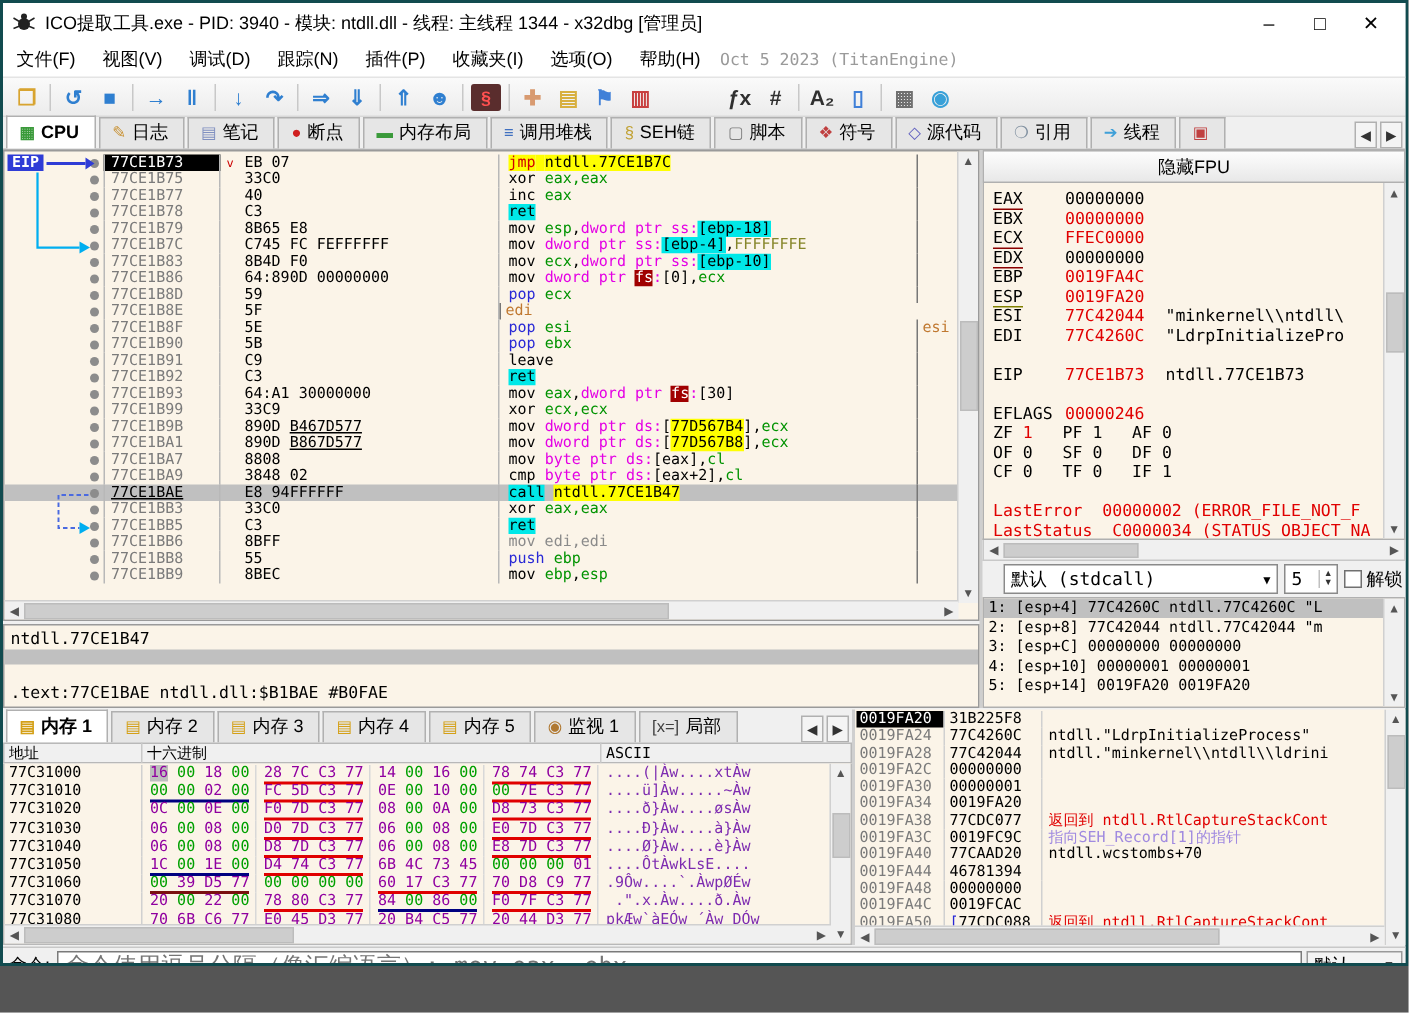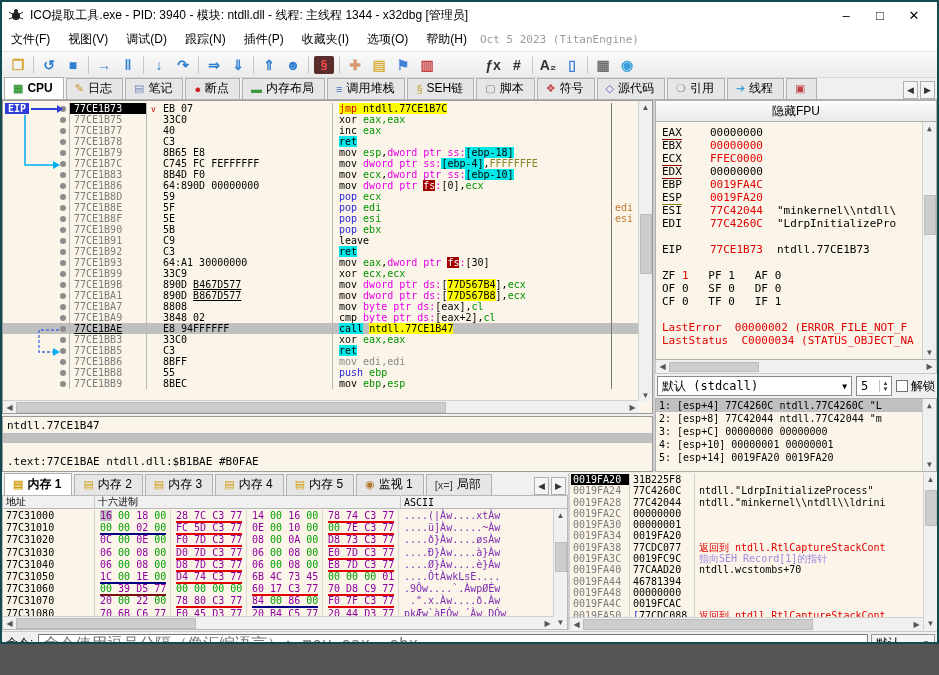--- a/index.html
+++ b/index.html
@@ -91,21 +91,21 @@
               overflow:hidden; font-family:"DejaVu Sans Mono", monospace; font-size:11px;}
   .reg-lines { position:absolute; left:6px; top:4px; width:250px; }
   .rline { height:13px; line-height:13px; white-space:pre; display:flex;}
   .r-name { width:48px; color:#000; }
   .r-name .un-r { border-bottom:1px solid #8b0000; }
   .r-name .un-o { border-bottom:1px solid #808000; }
   .r-val-k { color:#000; } .r-val-r { color:#e00000; }
   .r-comm { color:#000; padding-left:14px; white-space:pre; }
   .reg-hscroll { position:relative; height:14px; background:#f0f0f0; border:1px solid #c8c8c8; border-top:none;
                  display:flex; align-items:center; }
-  .conv-row { height:24px; display:flex; align-items:center; gap:4px; padding:2px 2px; background:#f0f0f0;}
+  .conv-row { height:24px; display:flex; align-items:center; gap:4px; padding:2px 2px; background:#f0f0f0;margin-left:12px;}
   .conv-select { flex:1; height:20px; background:#fff; border:1px solid #8a8a8a; display:flex; align-items:center;
                  padding:0 4px; font-size:12px; justify-content:space-between; font-family:"DejaVu Sans Mono",monospace;}
   .spin { width:36px; height:20px; background:#fff; border:1px solid #8a8a8a; display:flex; align-items:center; font-size:12px;}
   .spin .num { flex:1; padding-left:4px; font-family:"DejaVu Sans Mono",monospace;}
   .spin .ud { width:12px; display:flex; flex-direction:column; font-size:6px; color:#333; align-items:center; border-left:1px solid #c0c0c0;}
   .chk { display:flex; align-items:center; gap:3px; font-size:12px; }
   .chk .box { width:12px; height:12px; border:1px solid #707070; background:#fff; }
   .args-box { flex:1; position:relative; border:1px solid #b0b0b0; background:#fbf4e8; overflow:hidden;
               font-family:"DejaVu Sans Mono", monospace; font-size:10px;}
   .aline { height:13px; line-height:13px; white-space:pre; color:#000; padding-left:3px;}
@@ -290,21 +290,21 @@
         <div class="disasm-rows" id="disasm-rows">
             <div class="drow"><div class="d-gutter"><div class="d-dot"></div></div><span class="d-addr eip">77CE1B73</span><div class="d-bytes"><span class="d-mark">v</span><span>EB 07</span></div><div class="d-text"><span class="bg-y t-red">jmp</span><span class="bg-y"> </span><span class="bg-y t-k">ntdll.77CE1B7C</span></div><span class="d-comm"></span></div>
             <div class="drow"><div class="d-gutter"><div class="d-dot"></div></div><span class="d-addr">77CE1B75</span><div class="d-bytes"><span class="d-mark"></span><span>33C0</span></div><div class="d-text"><span class="t-k">xor </span><span class="t-g">eax,eax</span></div><span class="d-comm"></span></div>
             <div class="drow"><div class="d-gutter"><div class="d-dot"></div></div><span class="d-addr">77CE1B77</span><div class="d-bytes"><span class="d-mark"></span><span>40</span></div><div class="d-text"><span class="t-k">inc </span><span class="t-g">eax</span></div><span class="d-comm"></span></div>
             <div class="drow"><div class="d-gutter"><div class="d-dot"></div></div><span class="d-addr">77CE1B78</span><div class="d-bytes"><span class="d-mark"></span><span>C3</span></div><div class="d-text"><span class="bg-c t-k">ret</span></div><span class="d-comm"></span></div>
             <div class="drow"><div class="d-gutter"><div class="d-dot"></div></div><span class="d-addr">77CE1B79</span><div class="d-bytes"><span class="d-mark"></span><span>8B65 E8</span></div><div class="d-text"><span class="t-k">mov </span><span class="t-g">esp</span><span class="t-k">,</span><span class="t-m">dword ptr </span><span class="t-m">ss:</span><span class="bg-c t-k">[ebp-18]</span></div><span class="d-comm"></span></div>
             <div class="drow"><div class="d-gutter"><div class="d-dot"></div></div><span class="d-addr">77CE1B7C</span><div class="d-bytes"><span class="d-mark"></span><span>C745 FC FEFFFFFF</span></div><div class="d-text"><span class="t-k">mov </span><span class="t-m">dword ptr </span><span class="t-m">ss:</span><span class="bg-c t-k">[ebp-4]</span><span class="t-k">,</span><span class="t-n">FFFFFFFE</span></div><span class="d-comm"></span></div>
             <div class="drow"><div class="d-gutter"><div class="d-dot"></div></div><span class="d-addr">77CE1B83</span><div class="d-bytes"><span class="d-mark"></span><span>8B4D F0</span></div><div class="d-text"><span class="t-k">mov </span><span class="t-g">ecx</span><span class="t-k">,</span><span class="t-m">dword ptr </span><span class="t-m">ss:</span><span class="bg-c t-k">[ebp-10]</span></div><span class="d-comm"></span></div>
             <div class="drow"><div class="d-gutter"><div class="d-dot"></div></div><span class="d-addr">77CE1B86</span><div class="d-bytes"><span class="d-mark"></span><span>64:890D 00000000</span></div><div class="d-text"><span class="t-k">mov </span><span class="t-m">dword ptr </span><span class="bg-r">fs</span><span class="t-m">:</span><span class="t-k">[0]</span><span class="t-k">,</span><span class="t-g">ecx</span></div><span class="d-comm"></span></div>
             <div class="drow"><div class="d-gutter"><div class="d-dot"></div></div><span class="d-addr">77CE1B8D</span><div class="d-bytes"><span class="d-mark"></span><span>59</span></div><div class="d-text"><span class="t-b">pop </span><span class="t-g">ecx</span></div><span class="d-comm"></span></div>
-            <div class="drow"><div class="d-gutter"><div class="d-dot"></div></div><span class="d-addr">77CE1B8E</span><div class="d-bytes"><span class="d-mark"></span><span>5F</span></div><div class="d-text"><span class="t-b">pop </span><span class="t-g">edi</span></div><span class="d-comm">edi</span></div>
+            <div class="drow"><div class="d-gutter"><div class="d-dot"></div></div><span class="d-addr">77CE1B8E</span><div class="d-bytes"><span class="d-mark"></span><span>5F</span></div><span class="d-comm">edi</span></div>
             <div class="drow"><div class="d-gutter"><div class="d-dot"></div></div><span class="d-addr">77CE1B8F</span><div class="d-bytes"><span class="d-mark"></span><span>5E</span></div><div class="d-text"><span class="t-b">pop </span><span class="t-g">esi</span></div><span class="d-comm">esi</span></div>
             <div class="drow"><div class="d-gutter"><div class="d-dot"></div></div><span class="d-addr">77CE1B90</span><div class="d-bytes"><span class="d-mark"></span><span>5B</span></div><div class="d-text"><span class="t-b">pop </span><span class="t-g">ebx</span></div><span class="d-comm"></span></div>
             <div class="drow"><div class="d-gutter"><div class="d-dot"></div></div><span class="d-addr">77CE1B91</span><div class="d-bytes"><span class="d-mark"></span><span>C9</span></div><div class="d-text"><span class="t-k">leave</span></div><span class="d-comm"></span></div>
             <div class="drow"><div class="d-gutter"><div class="d-dot"></div></div><span class="d-addr">77CE1B92</span><div class="d-bytes"><span class="d-mark"></span><span>C3</span></div><div class="d-text"><span class="bg-c t-k">ret</span></div><span class="d-comm"></span></div>
             <div class="drow"><div class="d-gutter"><div class="d-dot"></div></div><span class="d-addr">77CE1B93</span><div class="d-bytes"><span class="d-mark"></span><span>64:A1 30000000</span></div><div class="d-text"><span class="t-k">mov </span><span class="t-g">eax</span><span class="t-k">,</span><span class="t-m">dword ptr </span><span class="bg-r">fs</span><span class="t-m">:</span><span class="t-k">[30]</span></div><span class="d-comm"></span></div>
             <div class="drow"><div class="d-gutter"><div class="d-dot"></div></div><span class="d-addr">77CE1B99</span><div class="d-bytes"><span class="d-mark"></span><span>33C9</span></div><div class="d-text"><span class="t-k">xor </span><span class="t-g">ecx,ecx</span></div><span class="d-comm"></span></div>
             <div class="drow"><div class="d-gutter"><div class="d-dot"></div></div><span class="d-addr">77CE1B9B</span><div class="d-bytes"><span class="d-mark"></span><span>890D </span><span class="ul">B467D577</span></div><div class="d-text"><span class="t-k">mov </span><span class="t-m">dword ptr </span><span class="t-m">ds:</span><span class="t-k">[</span><span class="bg-y t-k">77D567B4</span><span class="t-k">]</span><span class="t-k">,</span><span class="t-g">ecx</span></div><span class="d-comm"></span></div>
             <div class="drow"><div class="d-gutter"><div class="d-dot"></div></div><span class="d-addr">77CE1BA1</span><div class="d-bytes"><span class="d-mark"></span><span>890D </span><span class="ul">B867D577</span></div><div class="d-text"><span class="t-k">mov </span><span class="t-m">dword ptr </span><span class="t-m">ds:</span><span class="t-k">[</span><span class="bg-y t-k">77D567B8</span><span class="t-k">]</span><span class="t-k">,</span><span class="t-g">ecx</span></div><span class="d-comm"></span></div>
             <div class="drow"><div class="d-gutter"><div class="d-dot"></div></div><span class="d-addr">77CE1BA7</span><div class="d-bytes"><span class="d-mark"></span><span>8808</span></div><div class="d-text"><span class="t-k">mov </span><span class="t-m">byte ptr </span><span class="t-m">ds:</span><span class="t-k">[eax]</span><span class="t-k">,</span><span class="t-g">cl</span></div><span class="d-comm"></span></div>
             <div class="drow"><div class="d-gutter"><div class="d-dot"></div></div><span class="d-addr">77CE1BA9</span><div class="d-bytes"><span class="d-mark"></span><span>3848 02</span></div><div class="d-text"><span class="t-k">cmp </span><span class="t-m">byte ptr </span><span class="t-m">ds:</span><span class="t-k">[eax+2]</span><span class="t-k">,</span><span class="t-g">cl</span></div><span class="d-comm"></span></div>
@@ -350,20 +350,21 @@
             <div class="rline"><span class="r-name"><span>EBX</span></span><span class="r-val-r">00000000</span></div>
             <div class="rline"><span class="r-name"><span class="un-r">ECX</span></span><span class="r-val-r">FFEC0000</span></div>
             <div class="rline"><span class="r-name"><span class="un-r">EDX</span></span><span class="r-val-k">00000000</span></div>
             <div class="rline"><span class="r-name"><span>EBP</span></span><span class="r-val-r">0019FA4C</span></div>
             <div class="rline"><span class="r-name"><span class="un-o">ESP</span></span><span class="r-val-r">0019FA20</span></div>
             <div class="rline"><span class="r-name"><span>ESI</span></span><span class="r-val-r">77C42044</span><span class="r-comm">"minkernel\\ntdll\</span></div>
             <div class="rline"><span class="r-name"><span>EDI</span></span><span class="r-val-r">77C4260C</span><span class="r-comm">"LdrpInitializePro</span></div>
             <div class="rline"><span class="r-name"></span><span class="r-val-k"></span></div>
             <div class="rline"><span class="r-name"><span>EIP</span></span><span class="r-val-r">77CE1B73</span><span class="r-comm">ntdll.77CE1B73</span></div>
             <div class="rline"><span class="r-name"></span><span class="r-val-k"></span></div>
+            <div class="rline"><span class="r-name"><span>EFLAGS</span></span><span class="r-val-r">00000246</span></div>
             <div class="rline"><span class="r-val-k">ZF </span><span class="r-val-r">1</span><span class="r-val-k">   PF </span><span class="r-val-k">1</span><span class="r-val-k">   AF </span><span class="r-val-k">0</span></div>
             <div class="rline"><span class="r-val-k">OF </span><span class="r-val-k">0</span><span class="r-val-k">   SF </span><span class="r-val-k">0</span><span class="r-val-k">   DF </span><span class="r-val-k">0</span></div>
             <div class="rline"><span class="r-val-k">CF </span><span class="r-val-k">0</span><span class="r-val-k">   TF </span><span class="r-val-k">0</span><span class="r-val-k">   IF </span><span class="r-val-k">1</span></div>
             <div class="rline"></div>
             <div class="rline"><span class="r-val-r">LastError  00000002 (ERROR_FILE_NOT_F</span></div>
             <div class="rline"><span class="r-val-r">LastStatus  C0000034 (STATUS_OBJECT_NA</span></div>
           </div>
         <div class="vscroll" style="height:100%;">
           <div class="sc-btn">▲</div>
           <div class="sc-thumb" style="height:40px; margin-top:60px;"></div>

